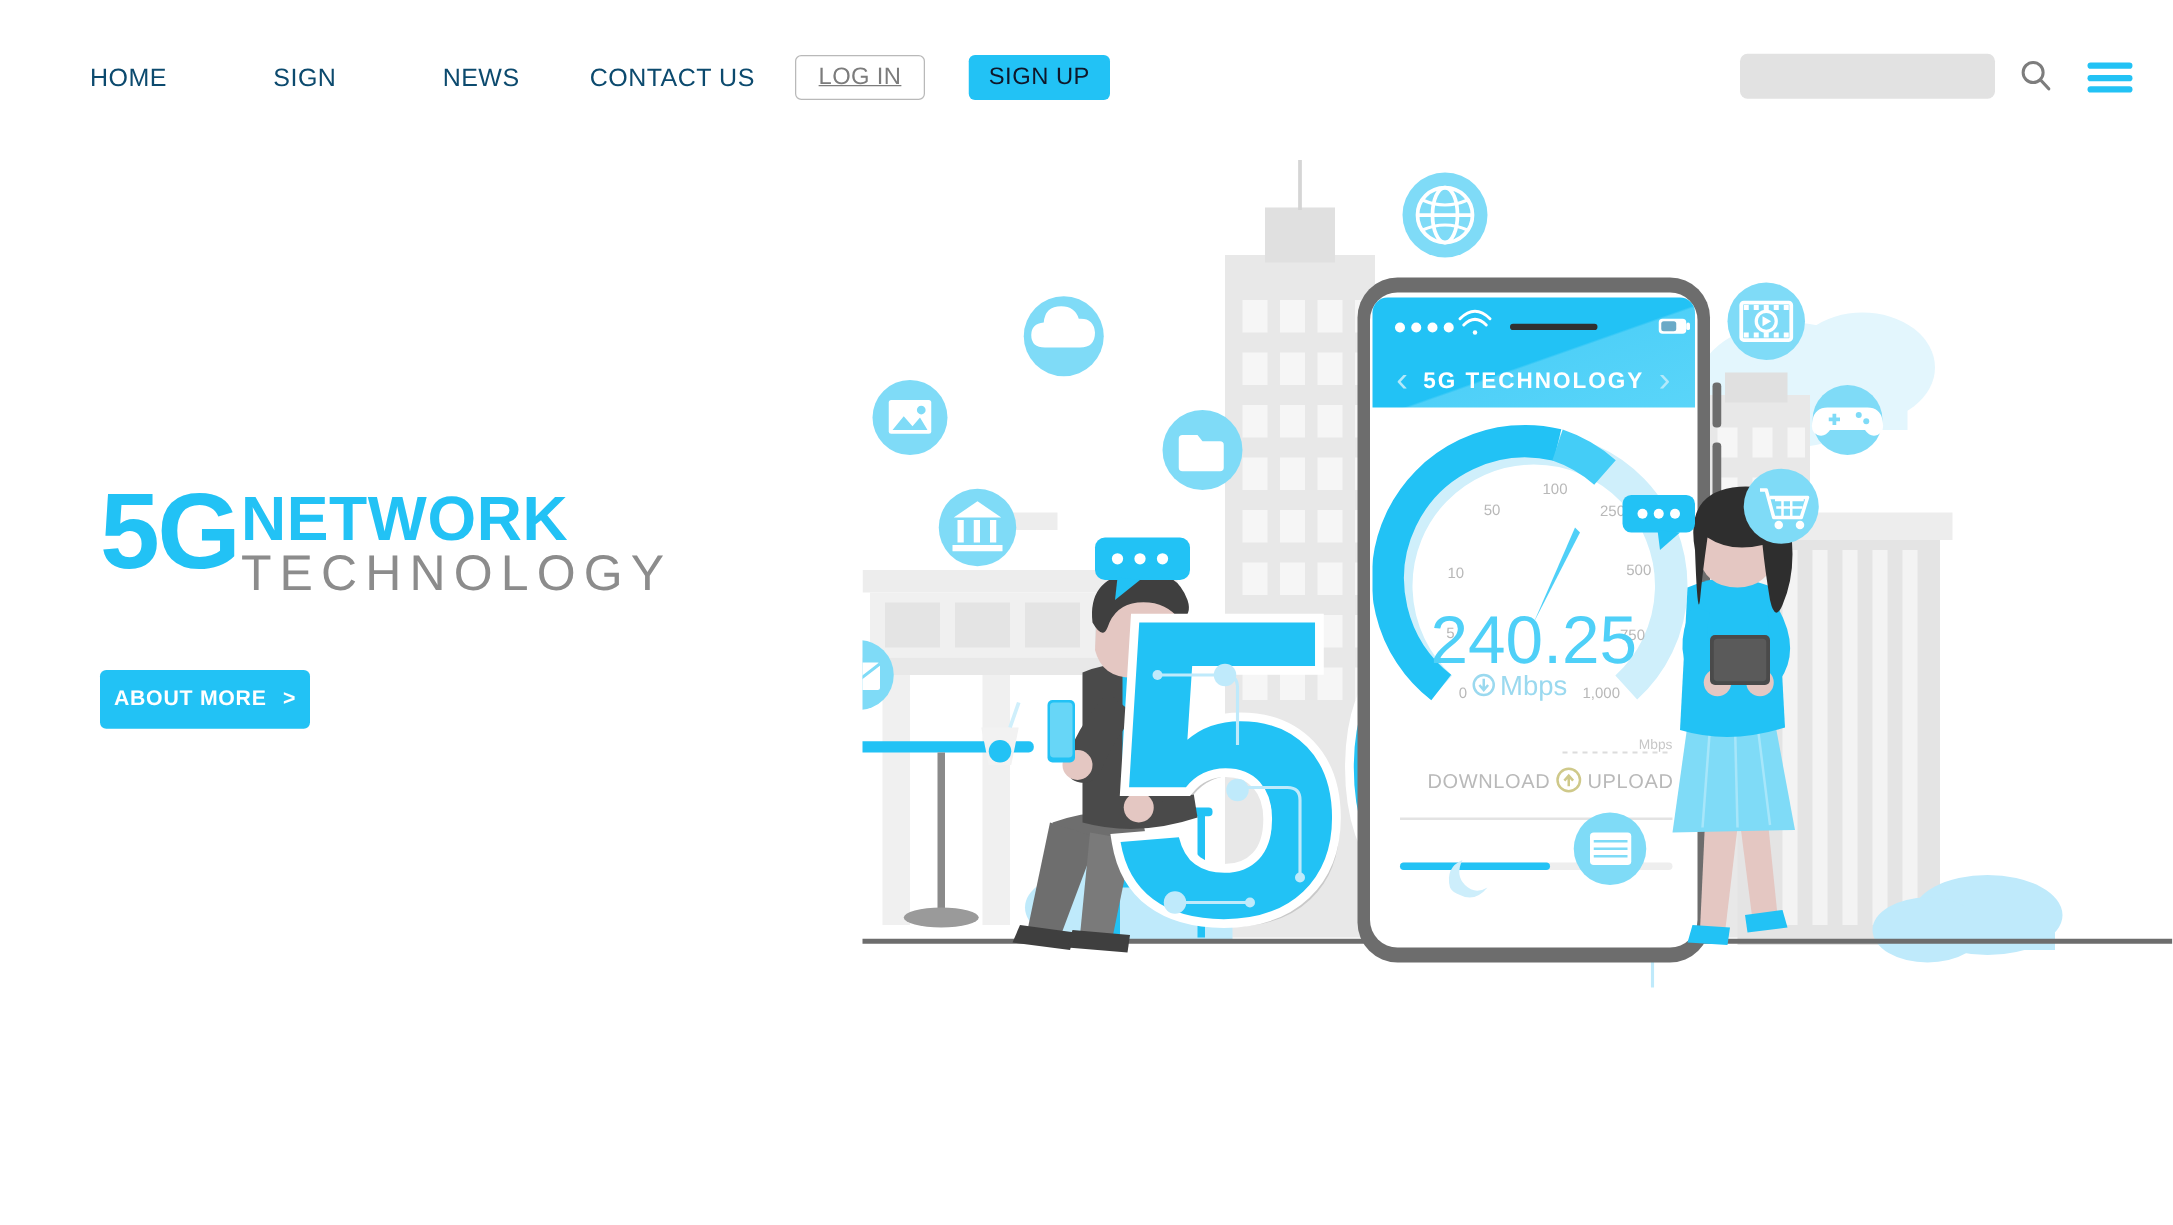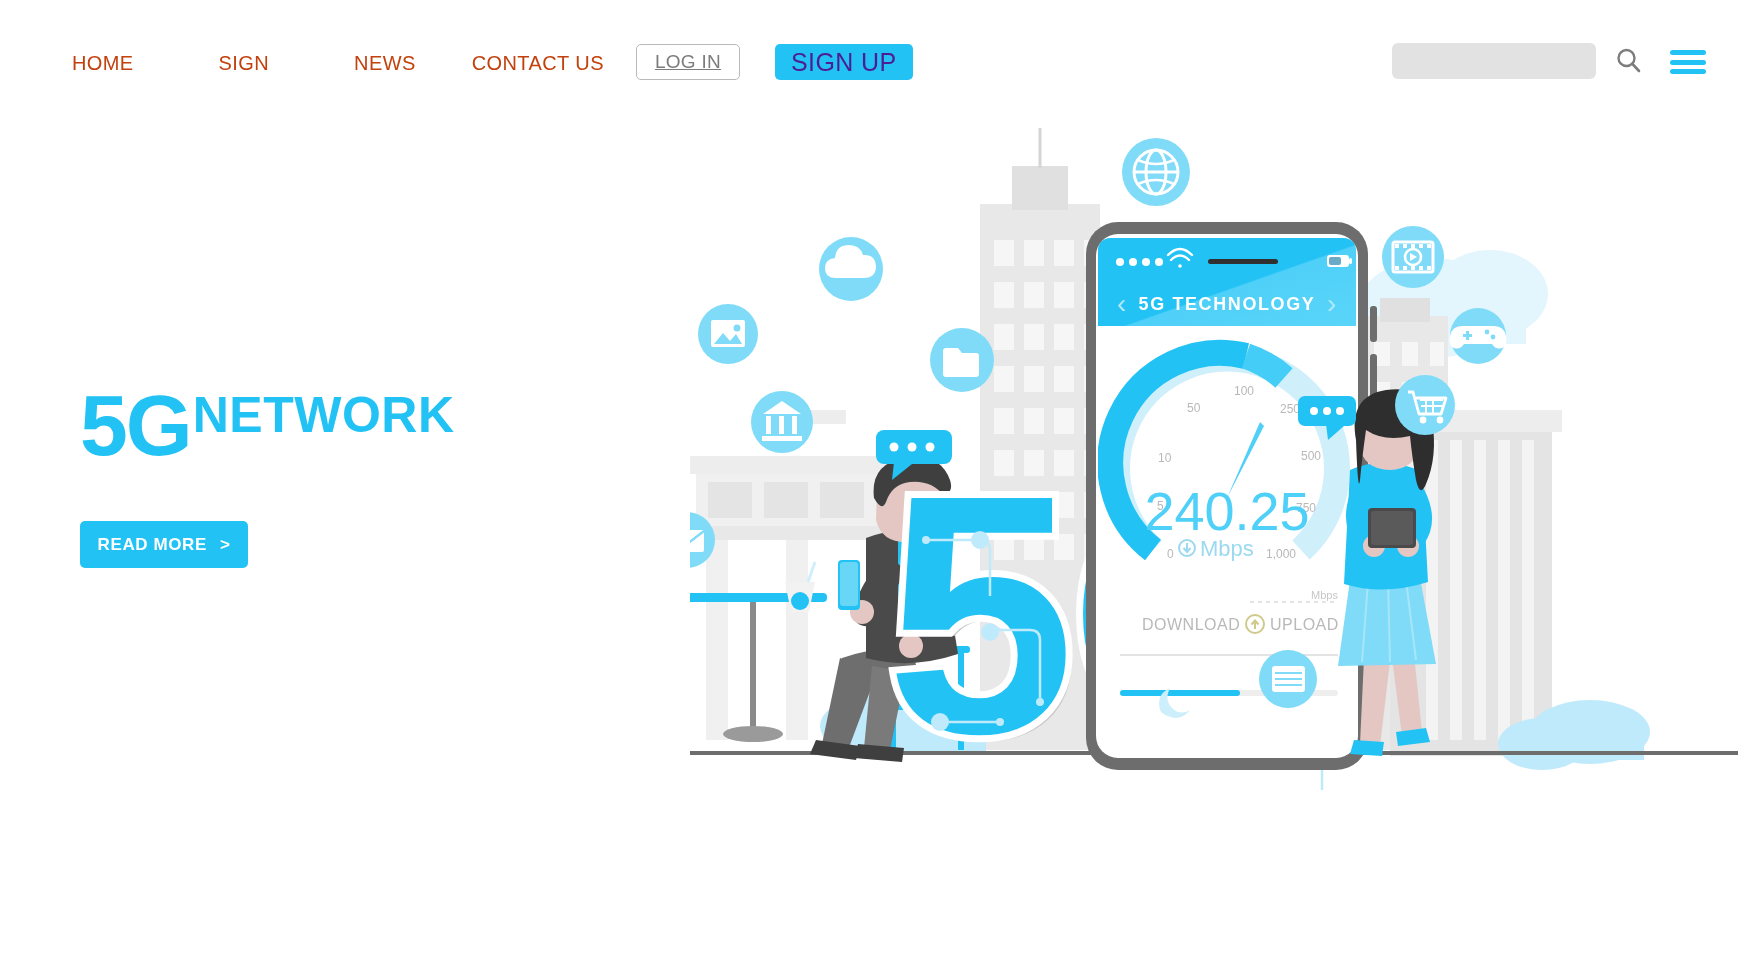--- a/index.html
+++ b/index.html
@@ -8,34 +8,34 @@
     background: #ffffff;
     font-family: "Liberation Sans", sans-serif;
     overflow: hidden;
   }
   .page { position: relative; width: 1738px; height: 980px; background:#fff; }
 
   
   .nav { position:absolute; top:48px; left:0; width:1738px; height:50px; }
   .nav-links { position:absolute; left:72px; top:4px; display:flex; align-items:center; gap:0; }
   .nav-link {
-    color:#c2410c; font-size:20px; letter-spacing:.4px; font-weight:400;
+    color:#0c4a6e; font-size:20px; letter-spacing:.4px; font-weight:400;
     text-decoration:none; margin-right:85px; white-space:nowrap; cursor:pointer;text-align:center;
   }
   .nav-link:nth-child(3){ margin-right:56px; }
   .btn-login {
     position:absolute; left:636px; top:-4px;
     width:104px; height:36px; border:1px solid #b9b9b9; border-radius:5px;
     background:#fff; color:#7c7c7c; font-size:19px; letter-spacing:.3px;
     display:flex; align-items:center; justify-content:center; cursor:pointer;text-decoration:underline;
   }
   .btn-signup {
     position:absolute; left:775px; top:-4px;
     height:36px; padding:0 16px; border:none; border-radius:5px;
-    background:#22c2f5; color:#4c1d95; font-size:25px; letter-spacing:.4px; font-weight:400;
+    background:#22c2f5; color:#0f172a; font-size:19px; letter-spacing:.4px; font-weight:400;
     display:flex; align-items:center; justify-content:center; cursor:pointer;
   }
   .search-box {
     position:absolute; left:1392px; top:-5px; width:204px; height:36px;
     background:#e2e2e2; border-radius:6px; border:none; outline:none;
     padding:0 12px; font-size:15px; color:#555; font-family:"Liberation Sans", sans-serif;
   }
   .search-icon { position:absolute; left:1614px; top:-2px; width:30px; height:30px; cursor:pointer; }
   .hamburger { position:absolute; left:1670px; top:2px; width:36px; height:24px; cursor:pointer;
                display:flex; flex-direction:column; justify-content:space-between; }
@@ -102,24 +102,25 @@
       <span></span>
       <span></span>
     </div>
   </div>
 
   <div class="hero">
     <div class="hero-title">
       <div class="t-5g">5G</div>
       <div class="t-right">
         <span class="t-network">NETWORK</span>
+        <span class="t-technology">TECHNOLOGY</span>
       </div>
     </div>
     <div class="btn-readmore">
-      <span>READ MORE</span>
+      <span>ABOUT MORE</span>
       <span>&gt;</span>
     </div>
   </div>
 
   <div class="illus">
     <svg width="1048" height="790" viewBox="0 0 1048 790">
       <defs>
         <linearGradient id="phoneHdr" x1="0" y1="0" x2="1" y2="1">
           <stop offset="0%" stop-color="#22c2f5"></stop>
             <stop offset="55%" stop-color="#22c2f5"></stop>

